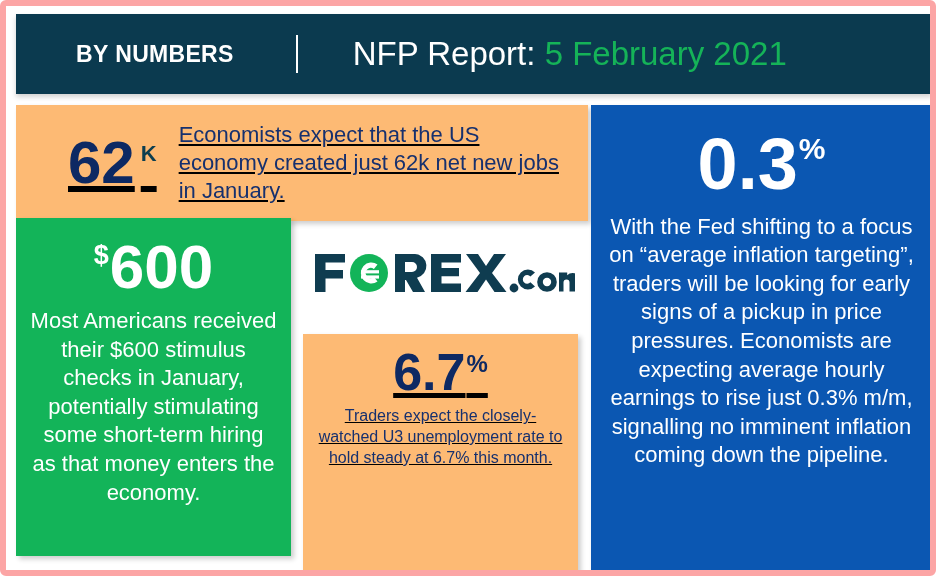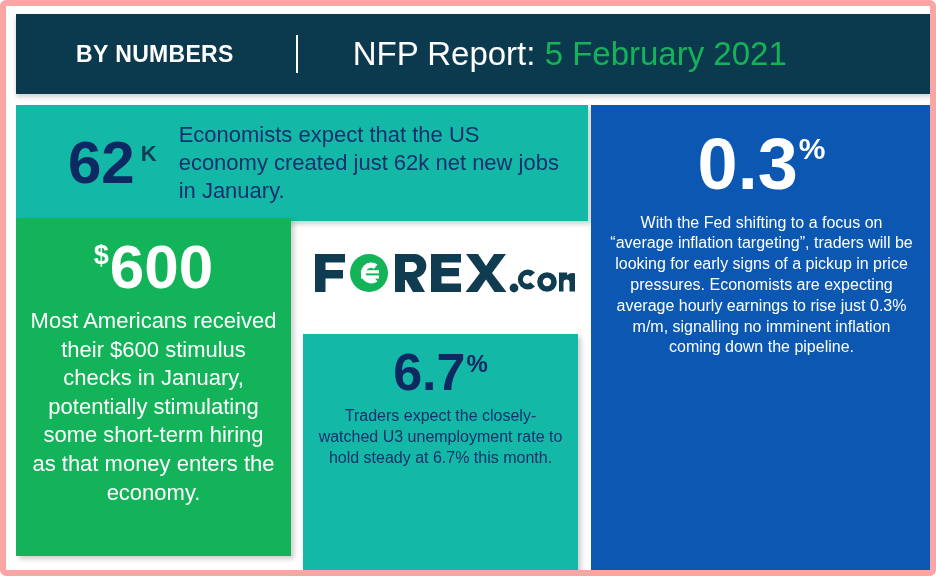--- a/index.html
+++ b/index.html
@@ -59,21 +59,21 @@
     white-space: nowrap;
   }
   .header-title .header-date { color: #15b358; }
 
   
   .card {
     position: absolute;
     box-sizing: border-box;
     box-shadow: 3px 3px 5px rgba(0,0,0,0.20);
   }
-  .card-gray  { background: #14b8a6; }
+  .card-gray  { background: #fdba74; text-decoration: underline; }
   .card-green { background: #13b459; }
   .card-blue  { background: #0b57b2; }
 
   
   #card-62k {
     left: 10px;
     top: 99px;
     width: 572px;
     height: 116px;
     display: flex;
@@ -201,21 +201,21 @@
     white-space: nowrap;
   }
   .stat-03 .unit-pct {
     font-size: 30px;
     font-weight: 800;
     vertical-align: 30px;
     margin-left: 1px;
   }
   .body-03 {
     margin-top: 10px;
-    font-size: 16px;
+    font-size: 22px;
     line-height: 1.30;
     color: #ffffff;
     text-align: center;
   }
 </style>
 </head>
 <body>
 
 <div id="infographic">
 

